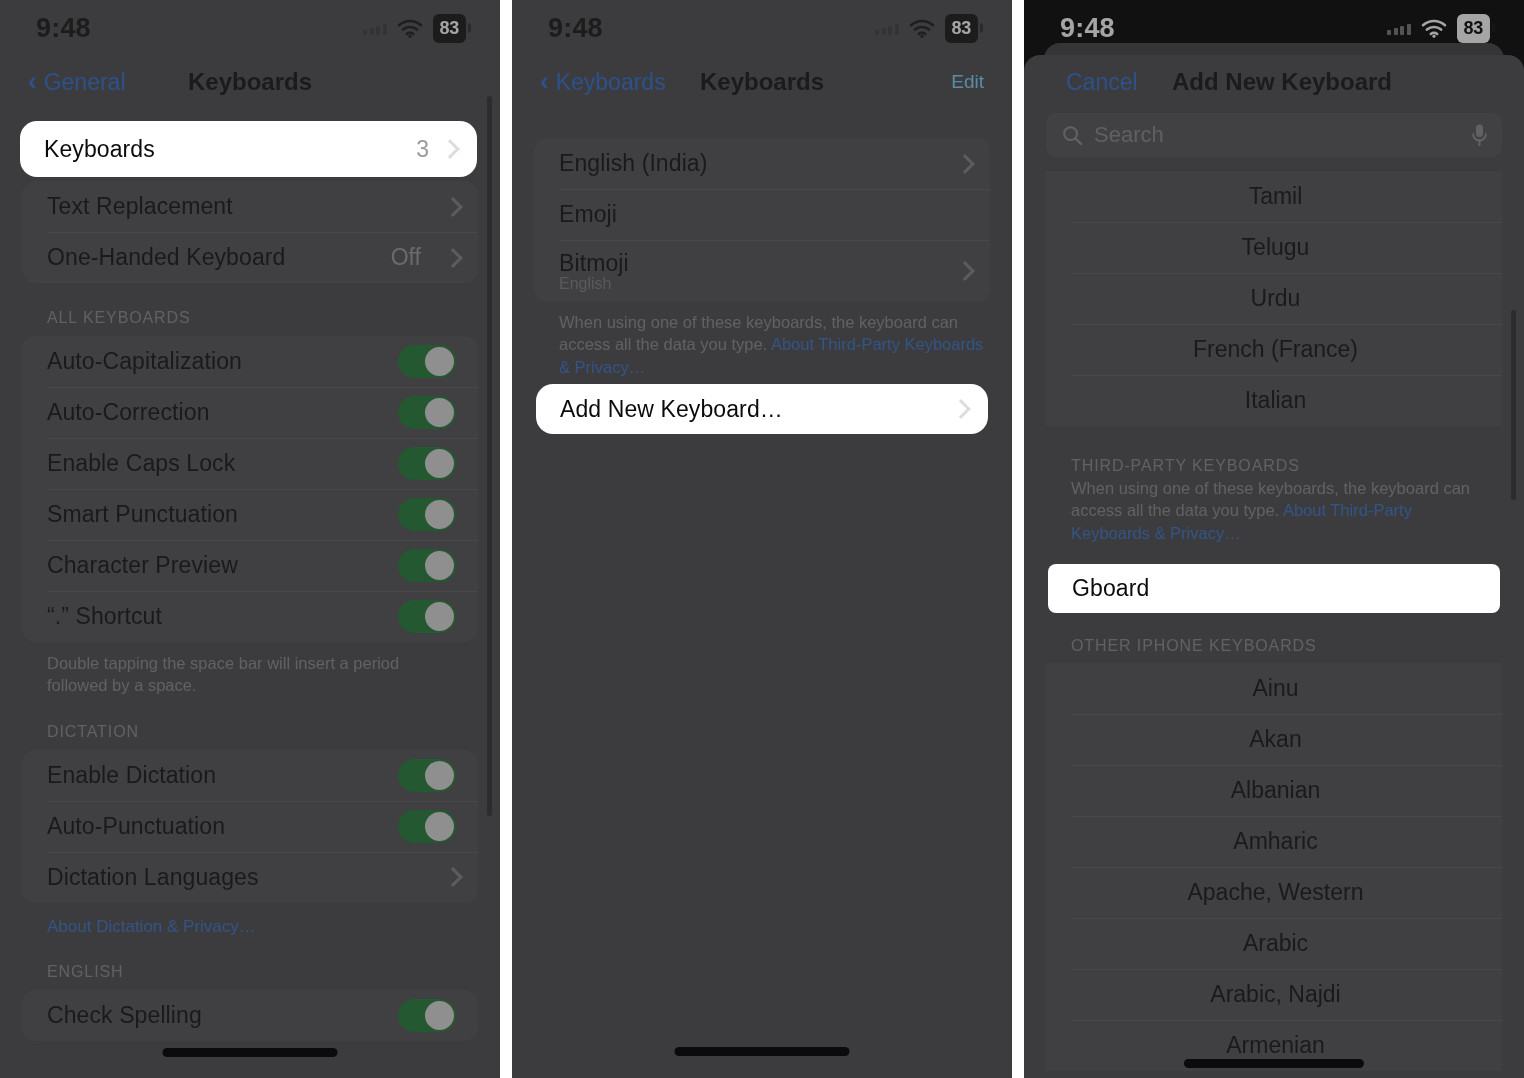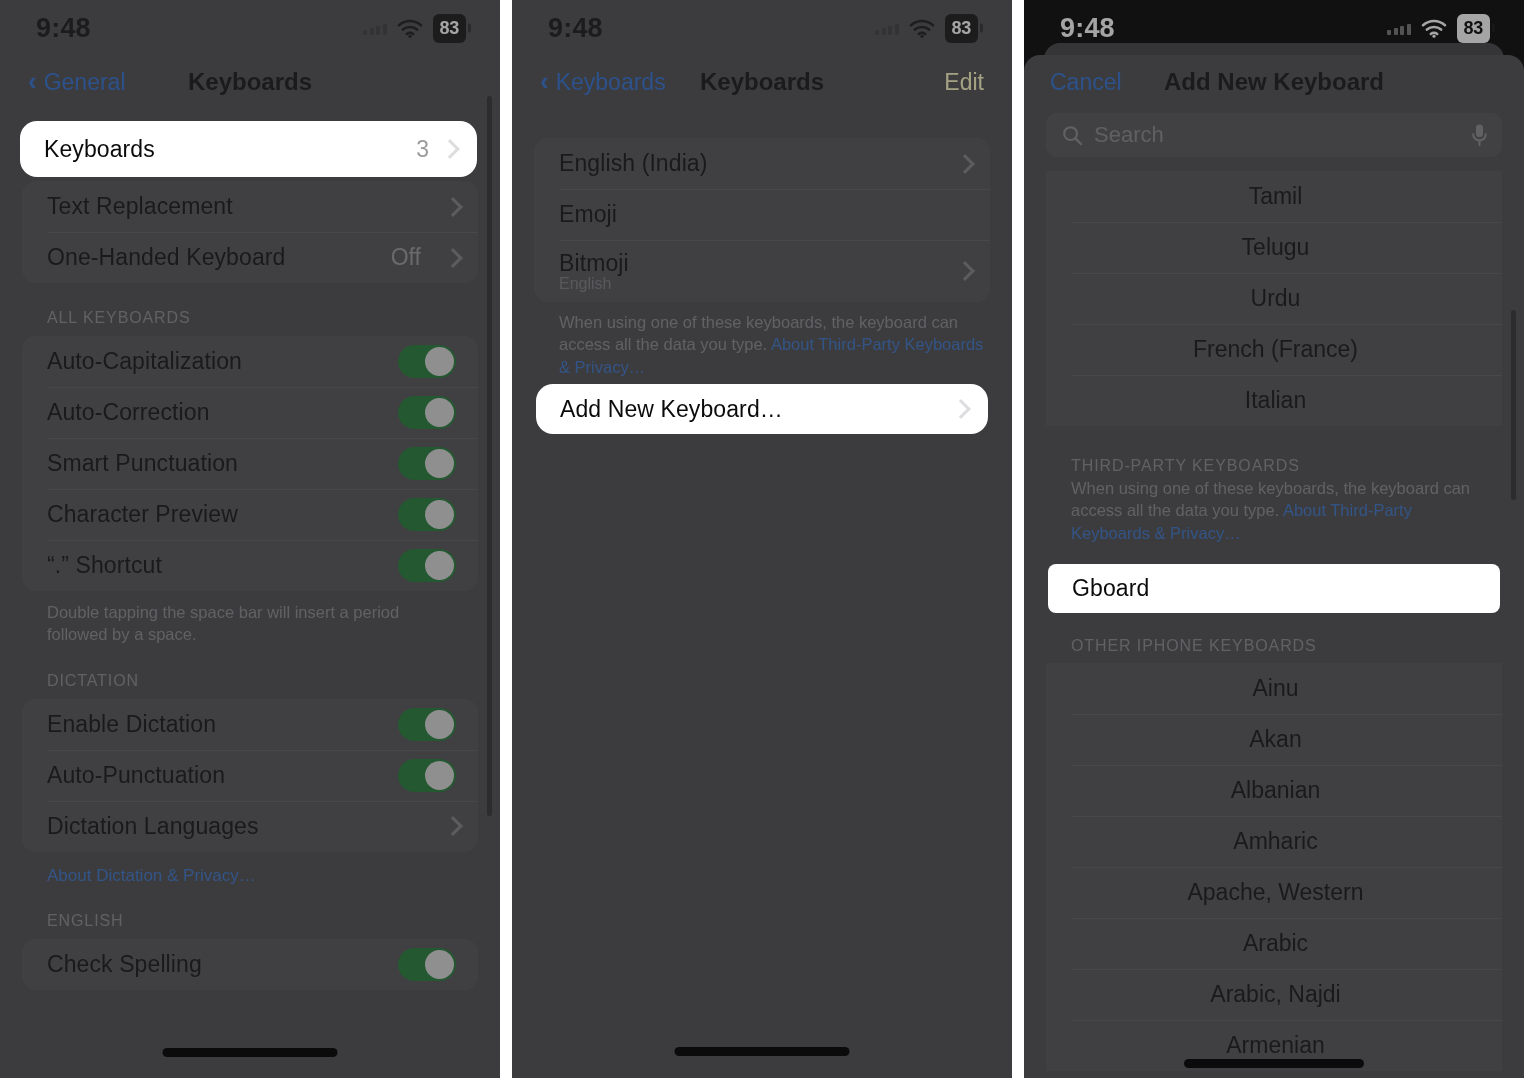--- a/index.html
+++ b/index.html
@@ -55,21 +55,21 @@
     position: relative; height: 52px;
     display: flex; align-items: center;
     padding: 0 28px;
   }
   .nav-back { display:flex; align-items:center; gap:7px; color:#2f6fd0; font-size:23px; }
   .nav-back .chev { font-size:26px; font-weight:600; line-height:1; margin-top:-2px;}
   .nav-title {
     position:absolute; left:0; right:0; text-align:center;
     font-size:24px; font-weight:700; color:#121212; pointer-events:none;
   }
-  .nav-right { margin-left:auto; color:#fef9c3; font-size:23px; z-index:2;}
+  .nav-right { margin-left:auto; color:#7dd3fc; font-size:19px; z-index:2;}
   .nav-left-plain { color:#2f6fd0; font-size:23px; }
 
   
   .group {
     margin: 0 22px; background: rgba(255,255,255,0.045);
     border-radius: 14px; overflow: hidden;
   }
   .row {
     position: relative; display:flex; align-items:center;
     height: 51px; padding: 0 22px 0 25px;
@@ -148,21 +148,21 @@
   
   .sheet-wrap { position:absolute; inset:0; background:#000; }
   .sheet-back {
     position:absolute; left:20px; right:20px; top:43px; bottom:0;
     background:#3f3f42; border-radius:16px 16px 0 0;
   }
   .sheet {
     position:absolute; left:0; right:0; top:55px; bottom:0;
     background:#4b4b4e; border-radius:16px 16px 0 0; overflow:hidden;
   }
-  .sheet .navbar { height:54px; padding: 0 26px; }
+  .sheet .navbar { height:54px; padding: 0 26px; margin-left: 16px; }
   .searchbar {
     margin: 4px 22px 0; height:44px; border-radius:11px;
     background: rgba(255,255,255,0.055);
     display:flex; align-items:center; padding: 0 14px 0 16px; gap:11px;
   }
   .search-ph { font-size:22px; color:#88888b; flex:1; }
   .plain-list { margin: 14px 22px 0; background: rgba(255,255,255,0.035); border-radius:0; }
   .plain-list .row { height:51px; padding-left:25px;justify-content:center; }
   .plain-list .row + .row::before { left:25px; }
   .p3-label { font-size:23px; color:#111; }
@@ -230,20 +230,28 @@
       <div class="row">
         <span class="row-label">Auto-Capitalization</span>
         <span class="row-right">
             <span class="toggle">
               <span class="knob"></span>
             </span>
           </span>
       </div>
       <div class="row">
         <span class="row-label">Auto-Correction</span>
+        <span class="row-right">
+            <span class="toggle">
+              <span class="knob"></span>
+            </span>
+          </span>
+      </div>
+      <div class="row">
+        <span class="row-label">Enable Caps Lock</span>
         <span class="row-right">
             <span class="toggle">
               <span class="knob"></span>
             </span>
           </span>
       </div>
       <div class="row">
         <span class="row-label">Smart Punctuation</span>
         <span class="row-right">
             <span class="toggle">

